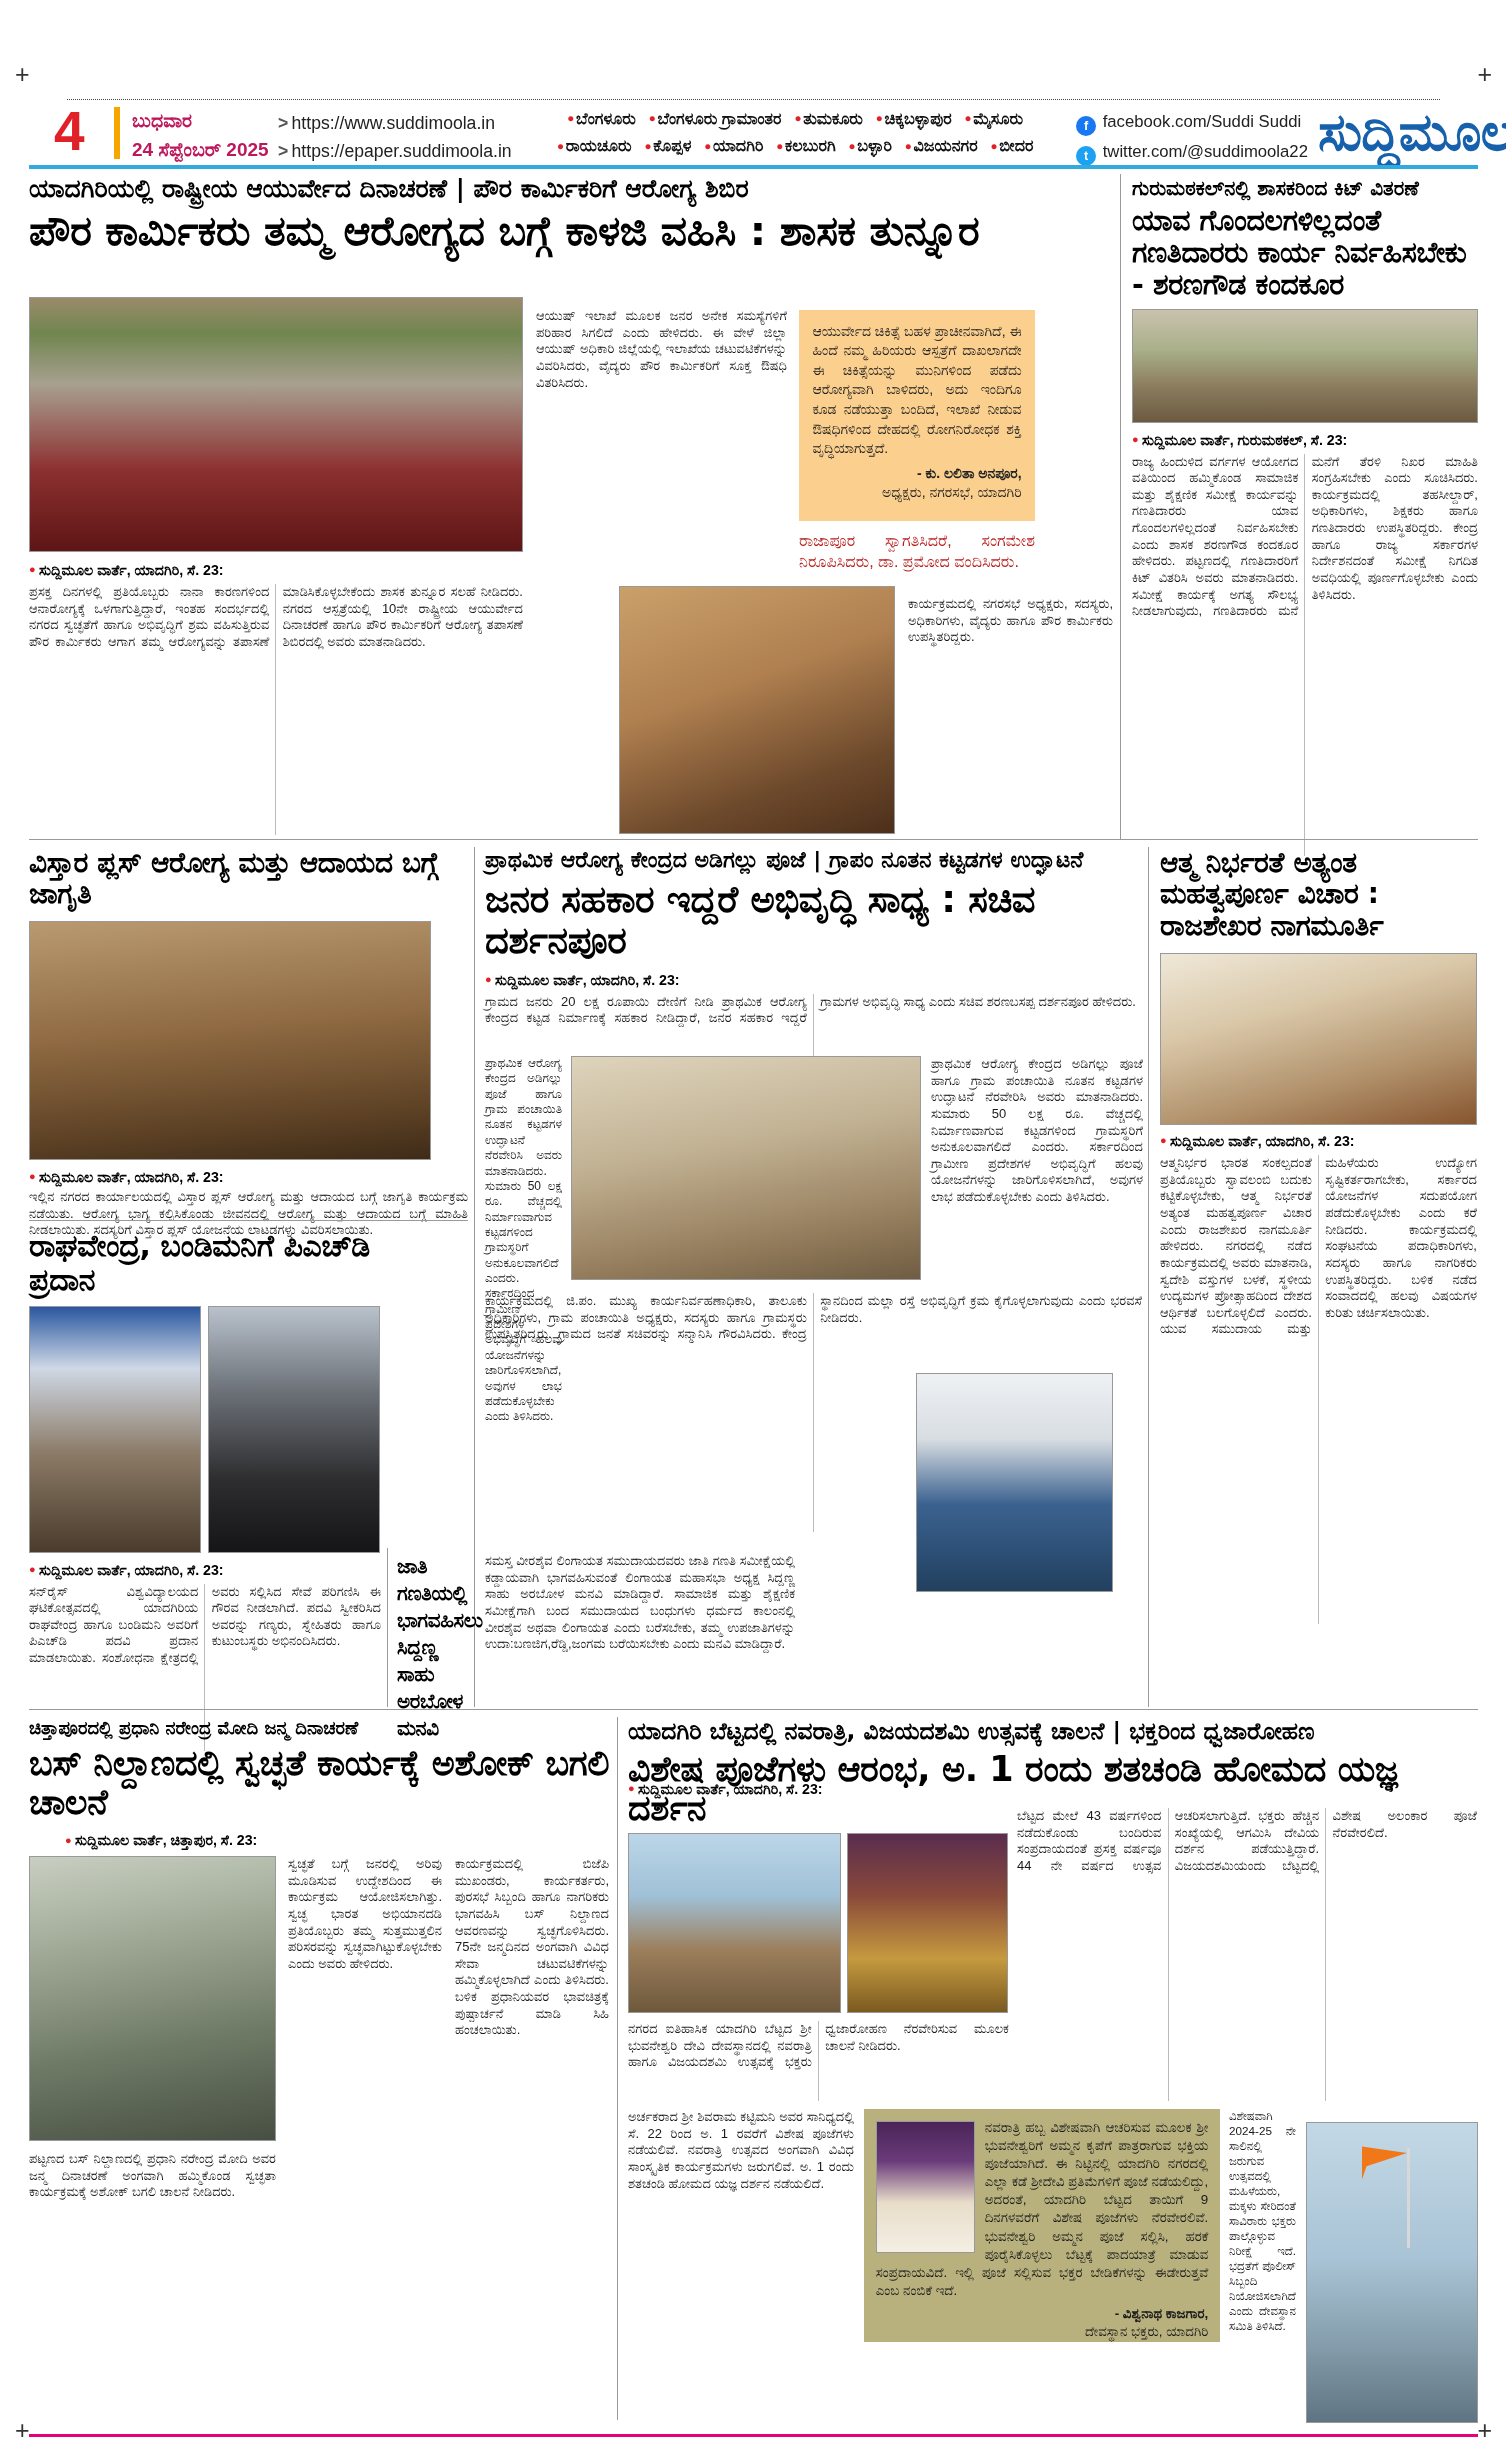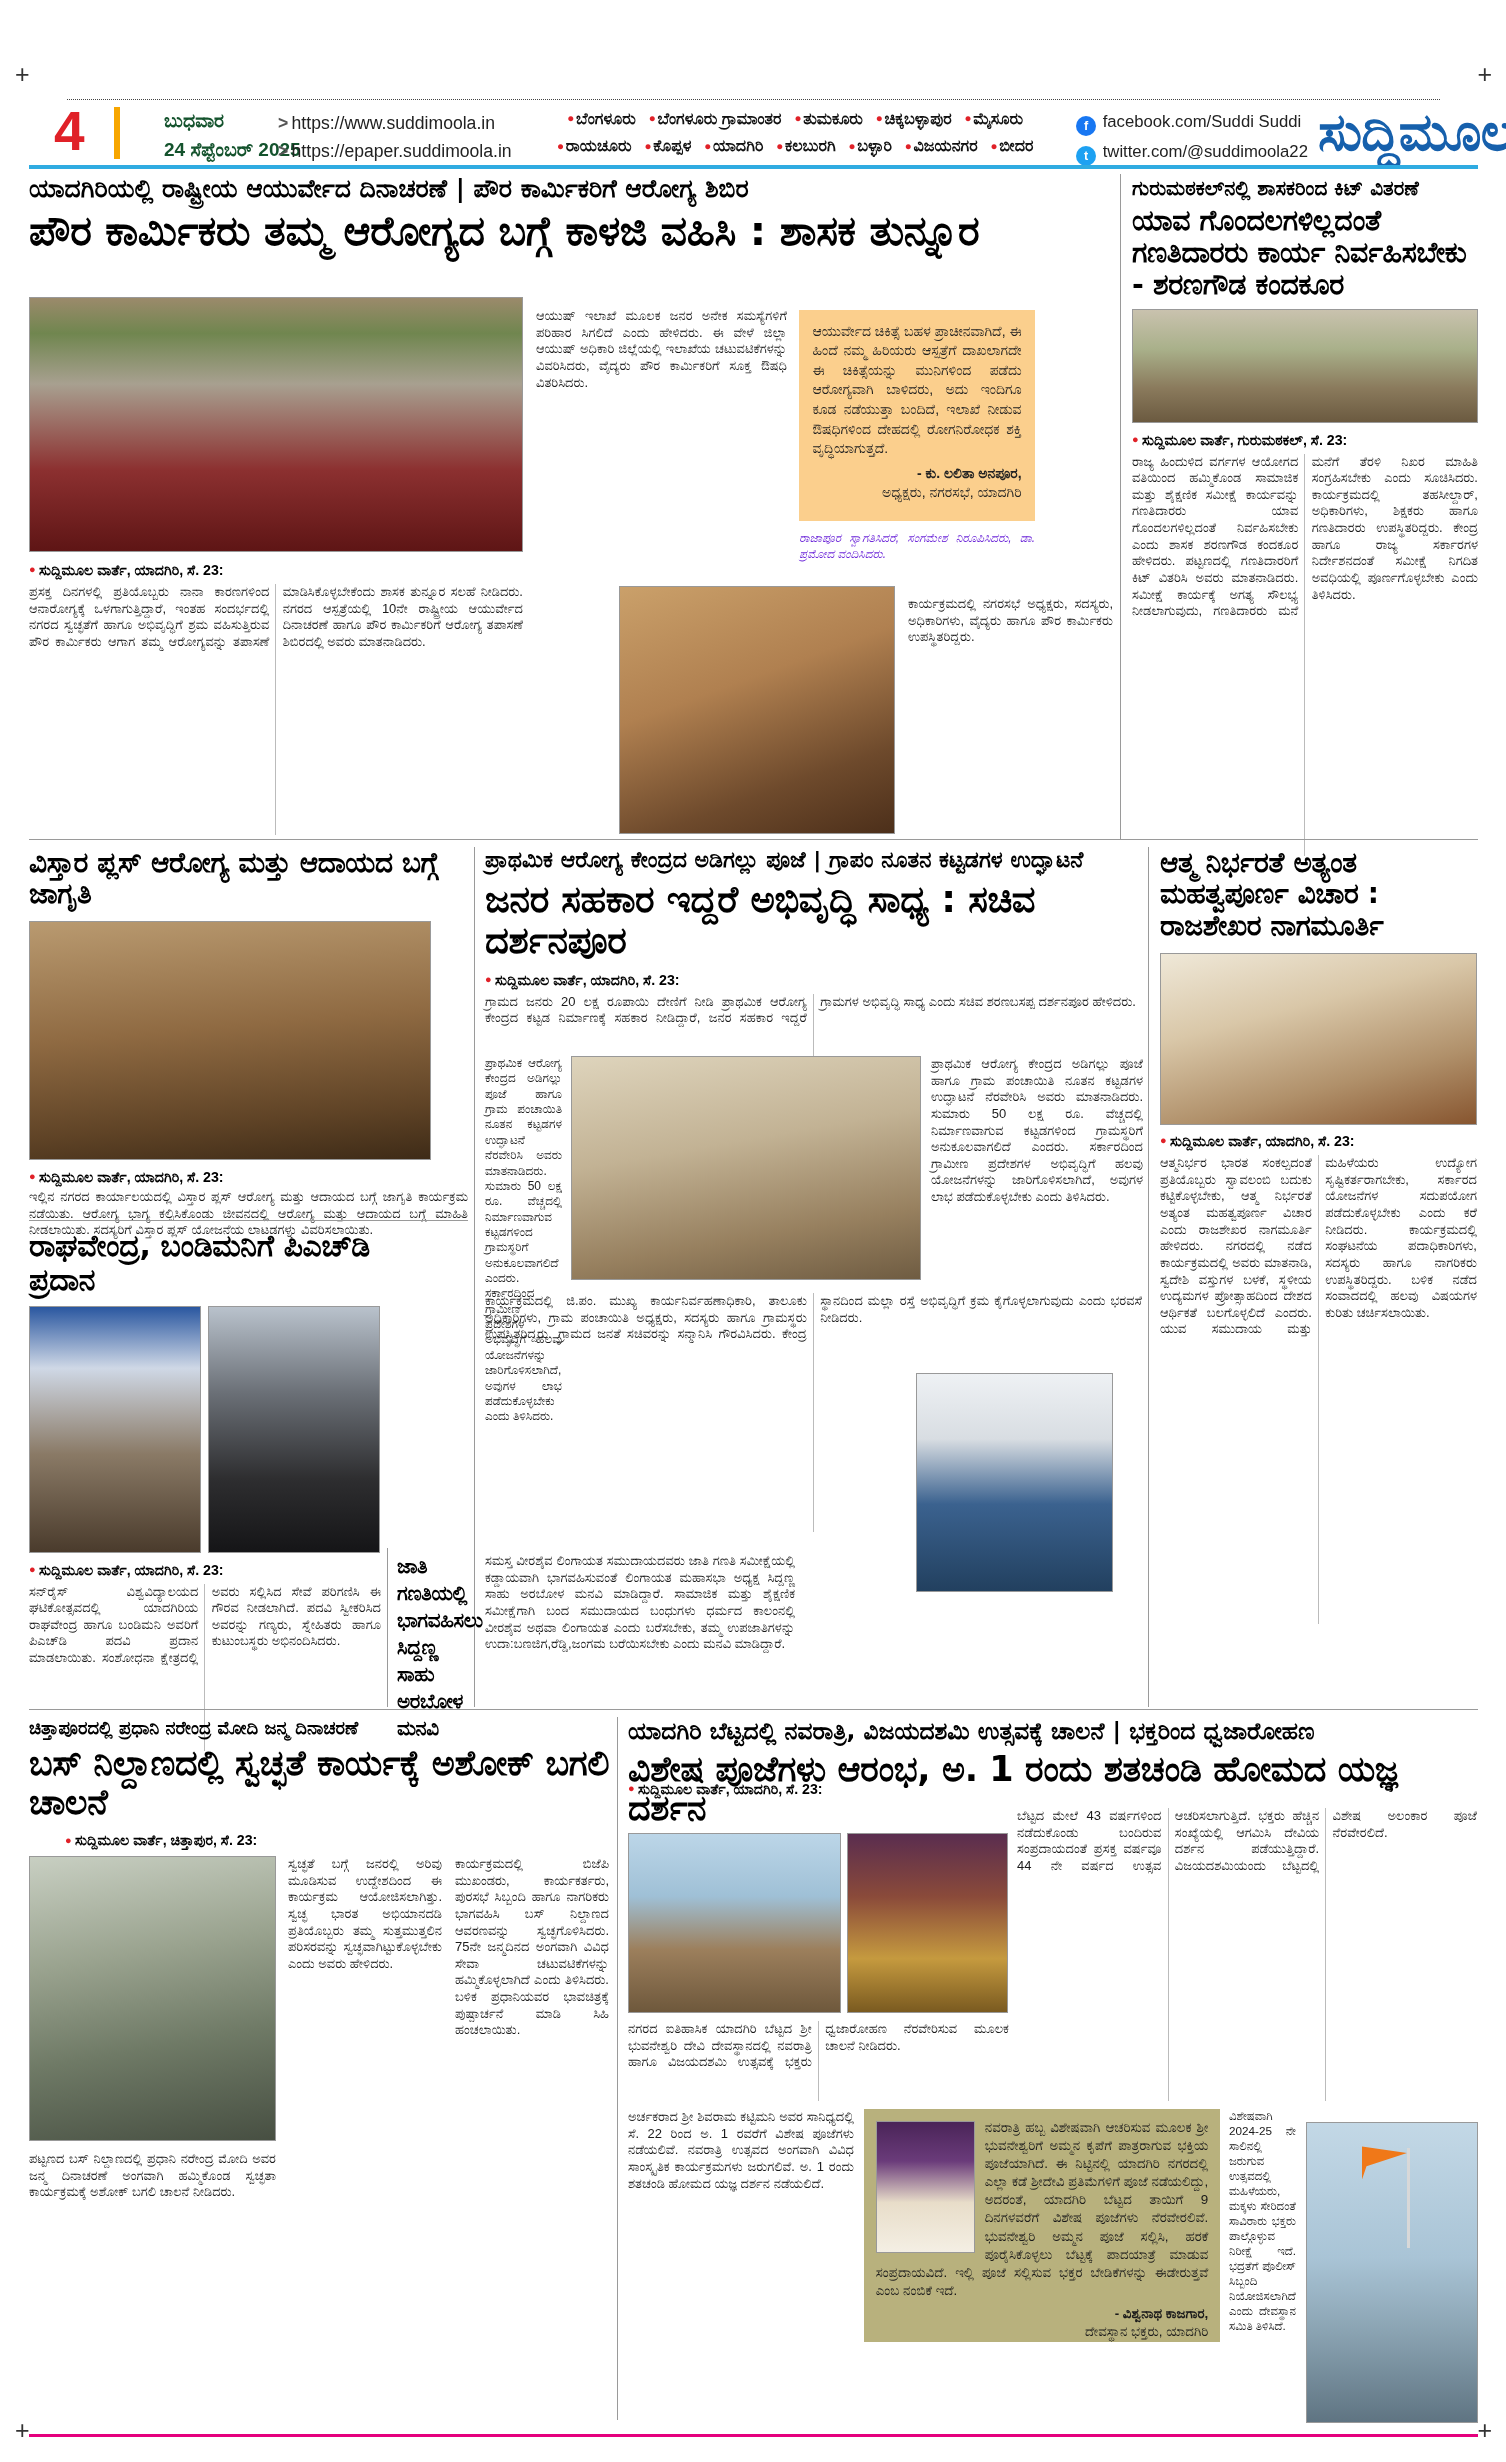--- a/index.html
+++ b/index.html
@@ -4,42 +4,42 @@
 <style>
   html,body{margin:0;padding:0;background:#ffffff;}
   #page{position:relative;width:1507px;height:2462px;background:#ffffff;overflow:hidden;
         font-family:"Liberation Sans",sans-serif;color:#111;}
   .abs{position:absolute;}
   
   .dotline{border-top:1.7px dotted #444;height:0;}
   .cropmark{font-size:25px;color:#333;font-weight:400;}
   .pageno{font-size:55px;font-weight:bold;color:#e02128;line-height:1;}
   .ybar{width:5.9px;background:#f7a600;}
-  .daydate{font-size:19px;font-weight:bold;color:#14532d;line-height:1.5;margin-left:32px;}
+  .daydate{font-size:19px;font-weight:bold;color:#be185d;line-height:1.5;}
   .urls{font-size:17.6px;color:#222;line-height:1.6;}
   .urls .arrow{color:#555;font-weight:bold;margin-right:3.3px;}
   .cities{font-size:16px;font-weight:bold;color:#111;line-height:1.7;text-align:center;}
   .cities .dot{color:#e02128;margin:0 1.7px 0 8.4px;font-size:11.7px;vertical-align:1.7px;}
   .social{font-size:16.7px;color:#222;line-height:1.8;}
   .sicon{display:inline-block;width:20px;height:20px;border-radius:50%;color:#fff;text-align:center;
          line-height:20px;font-size:12.6px;font-weight:bold;margin-right:6.7px;vertical-align:-3.3px;}
   .fb{background:#1877f2;} .tw{background:#1da1f2;}
   .masthead{font-size:52px;font-weight:bold;color:#1660ac;letter-spacing:-0.8px;
             font-family:"DejaVu Sans",sans-serif;}
   .bluerule{background:#2fabe1;height:4.2px;}
   
   .kicker{font-weight:bold;color:#000;font-family:"DejaVu Sans",sans-serif;}
   .hl{font-weight:bold;color:#000;font-family:"DejaVu Sans",sans-serif;letter-spacing:-0.4px;line-height:1.12;}
   .byline{font-size:14.2px;font-weight:bold;color:#000;}
   .byline .dot{color:#e02128;font-size:11px;margin-right:3.3px;vertical-align:1.7px;}
   .bodytext{font-size:13px;line-height:1.28;text-align:justify;color:#1a1a1a;}
   .c2{column-count:2;column-gap:13.4px;column-rule:0.8px solid #bbb;}
   .c3{column-count:3;column-gap:13.4px;column-rule:0.8px solid #bbb;}
   .photo{background:#ccc;border:0.8px solid #999;box-sizing:border-box;}
-  .caption{font-size:12px;line-height:1.3;color:#6d28d9;text-align:justify;font-style:italic;}
+  .caption{font-size:16px;line-height:1.3;color:#b91c1c;text-align:justify;}
   .vdiv{width:0;border-left:1.3px solid #9a9a9a;}
   .hdiv{height:0;border-top:1.3px solid #9a9a9a;}
   .quote-orange{background:#fbcf8d;padding:11.7px 13.4px;box-sizing:border-box;font-size:14px;
                 line-height:1.4;text-align:justify;color:#222;}
   .quote-khaki{background:#b8b17d;padding:10px 11.7px;box-sizing:border-box;font-size:13.4px;
                line-height:1.35;text-align:justify;color:#1a1a1a;}
   .qattr{text-align:right;font-weight:bold;margin-top:5px;}
   .qrole{text-align:right;font-weight:normal;}
   .magentarule{background:#e5007d;height:2.5px;}
   .flagcloth{position:absolute;width:45px;height:33px;background:#f07818;

